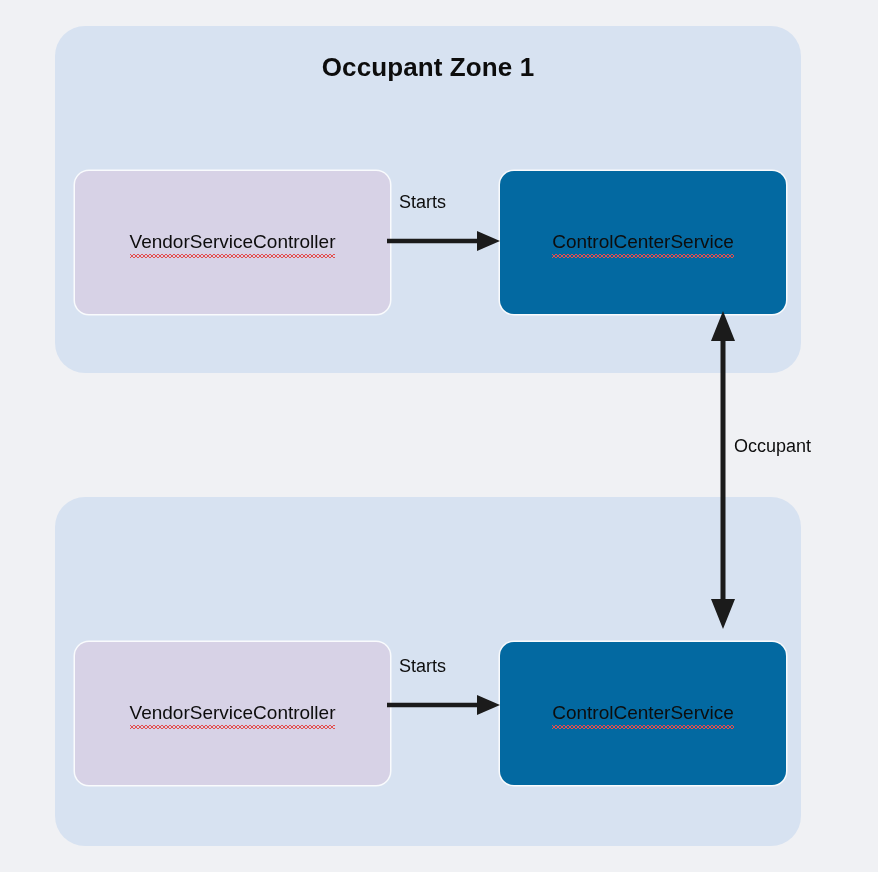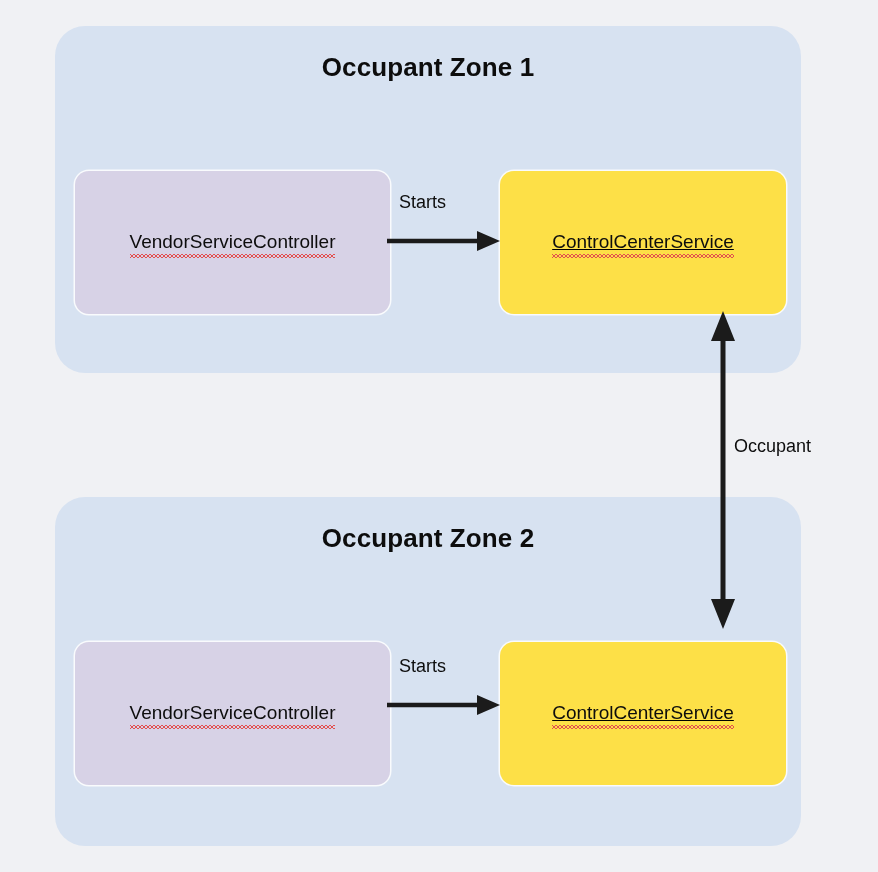--- a/index.html
+++ b/index.html
@@ -47,21 +47,21 @@
   .node {
     position: absolute;
     border-radius: 14px;
     box-sizing: border-box;
     display: flex;
     align-items: center;
     justify-content: center;
     box-shadow: 0 0 0 1.5px rgba(255,255,255,0.85);
   }
   .node.vendor { background: #d7d2e6; }
-  .node.control { background: #fde047; text-decoration: underline; }
+  .node.control { background: #0369a1; }
 
   
   .node-vendor-pos  { left: 20px;  top: 145px; width: 315px; height: 143px; }
   .node-control-pos { left: 445px; top: 145px; width: 286px; height: 143px; }
 
   .node-label {
     position: relative;
     font-size: 19px;
     color: #0d0d0d;
     white-space: nowrap;
@@ -118,21 +118,20 @@
     <div class="node vendor node-vendor-pos">
       <span class="node-label misspelled">VendorServiceController</span>
     </div>
 
     <div class="node control node-control-pos">
       <span class="node-label misspelled">ControlCenterService</span>
     </div>
   </div>
 
   <div class="zone" id="zone-2">
-    <div class="zone-title">Occupant Zone 2</div>
 
     <div class="node vendor node-vendor-pos">
       <span class="node-label misspelled">VendorServiceController</span>
     </div>
 
     <div class="node control node-control-pos">
       <span class="node-label misspelled">ControlCenterService</span>
     </div>
   </div>
 

